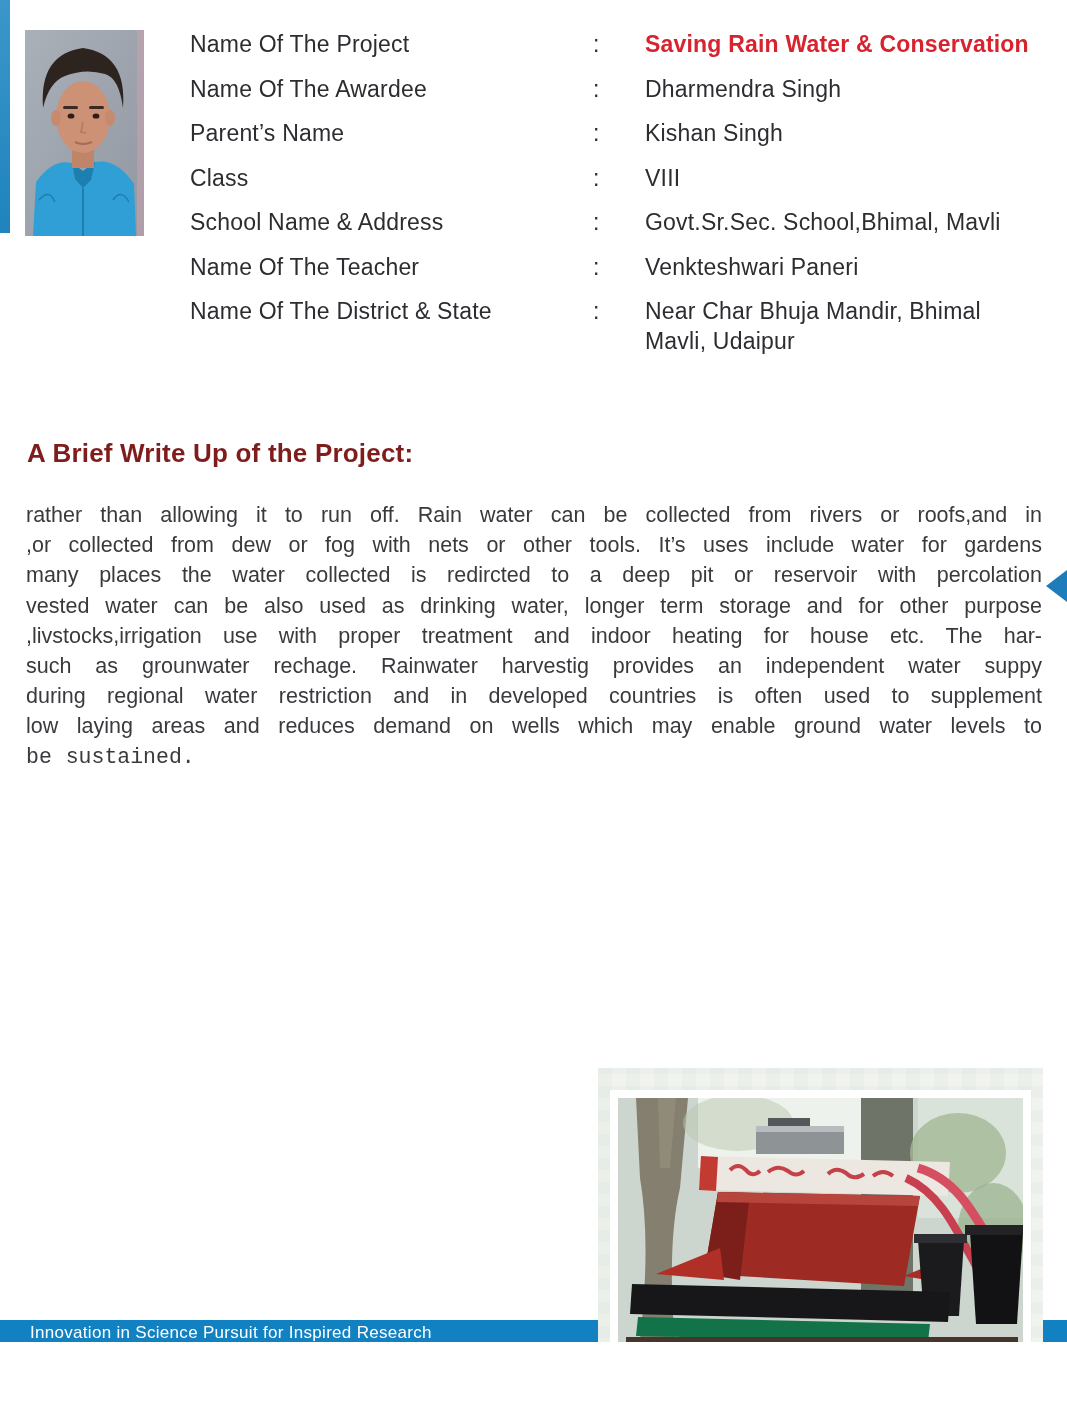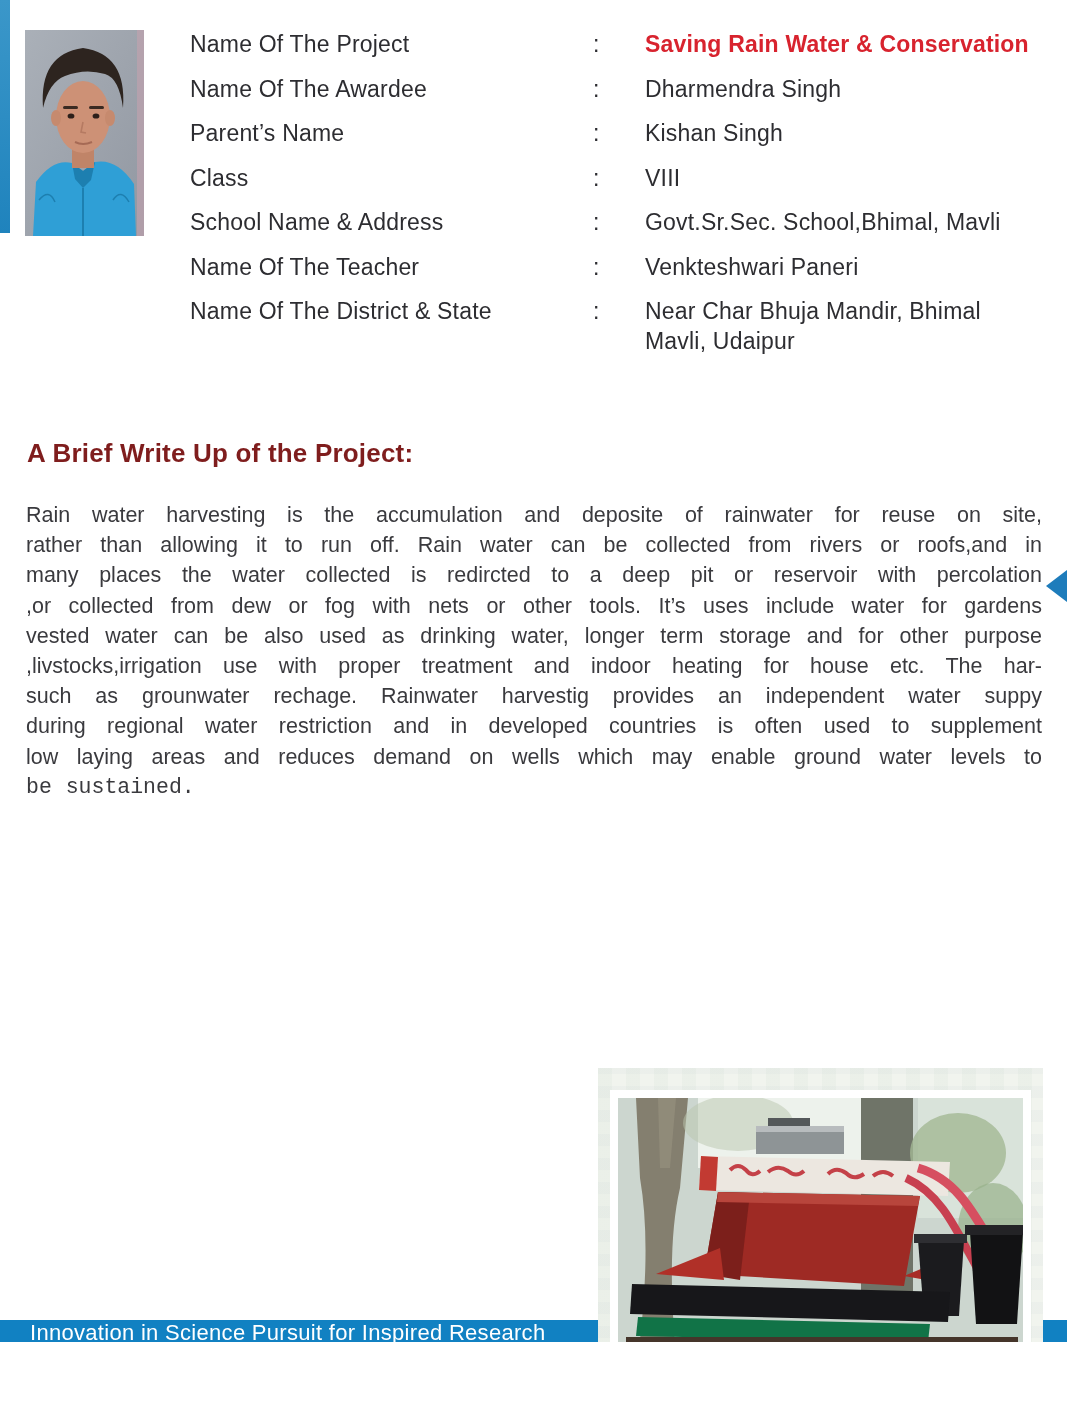--- a/index.html
+++ b/index.html
@@ -64,21 +64,21 @@
   .blue-arrow{
     position:absolute;left:1046px;top:570px;width:21px;height:32px;
   }
   
   .footer-banner{
     position:absolute;left:0;top:1320px;width:1067px;height:26px;
     background:#1181c2;
     z-index:1;
   }
   .footer-banner .banner-text{
-    color:#ffffff;font-size:22px;line-height:26px;
+    color:#ffffff;font-size:17px;line-height:26px;
     padding-left:30px;letter-spacing:0.3px;
     white-space:nowrap;
   }
   
   .model-scan{
     position:absolute;left:598px;top:1068px;width:445px;height:318px;
     background:
       repeating-linear-gradient(90deg,rgba(190,210,195,0.12) 0 14px,rgba(255,255,255,0) 14px 28px),
       repeating-linear-gradient(0deg,rgba(190,200,210,0.10) 0 12px,rgba(255,255,255,0) 12px 24px),
       #f1f4ee;
@@ -170,24 +170,23 @@
       <div class="cell value-multi">
         <div>Near Char Bhuja Mandir, Bhimal</div>
         <div>Mavli, Udaipur</div>
       </div>
     </div>
   </div>
 
   <div class="writeup-heading">A Brief Write Up of the Project:</div>
 
   <div class="writeup">
-    <div class="wline">Rain water harvesting is the accumulation and deposite of rainwater for reuse on site,</div>
     <div class="wline">rather than allowing it to run off. Rain water can be collected from rivers or roofs,and in</div>
+    <div class="wline">,or collected from dew or fog with nets or other tools. It’s uses include water for gardens</div>
     <div class="wline">many places the water collected is redircted to a deep pit or reservoir with percolation</div>
-    <div class="wline">,or collected from dew or fog with nets or other tools. It’s uses include water for gardens</div>
     <div class="wline">vested water can be also used as drinking water, longer term storage and for other purpose</div>
     <div class="wline">,livstocks,irrigation use with proper treatment and indoor heating for house etc. The har-</div>
     <div class="wline">such as grounwater rechage. Rainwater harvestig provides an independent water suppy</div>
     <div class="wline">during regional water restriction and in developed countries is often used to supplement</div>
     <div class="wline">low laying areas and reduces demand on wells which may enable ground water levels to</div>
     <div class="wline last">be sustained.</div>
   </div>
 
   <div class="blue-arrow">
     <svg viewBox="0 0 21 32" width="21" height="32">

